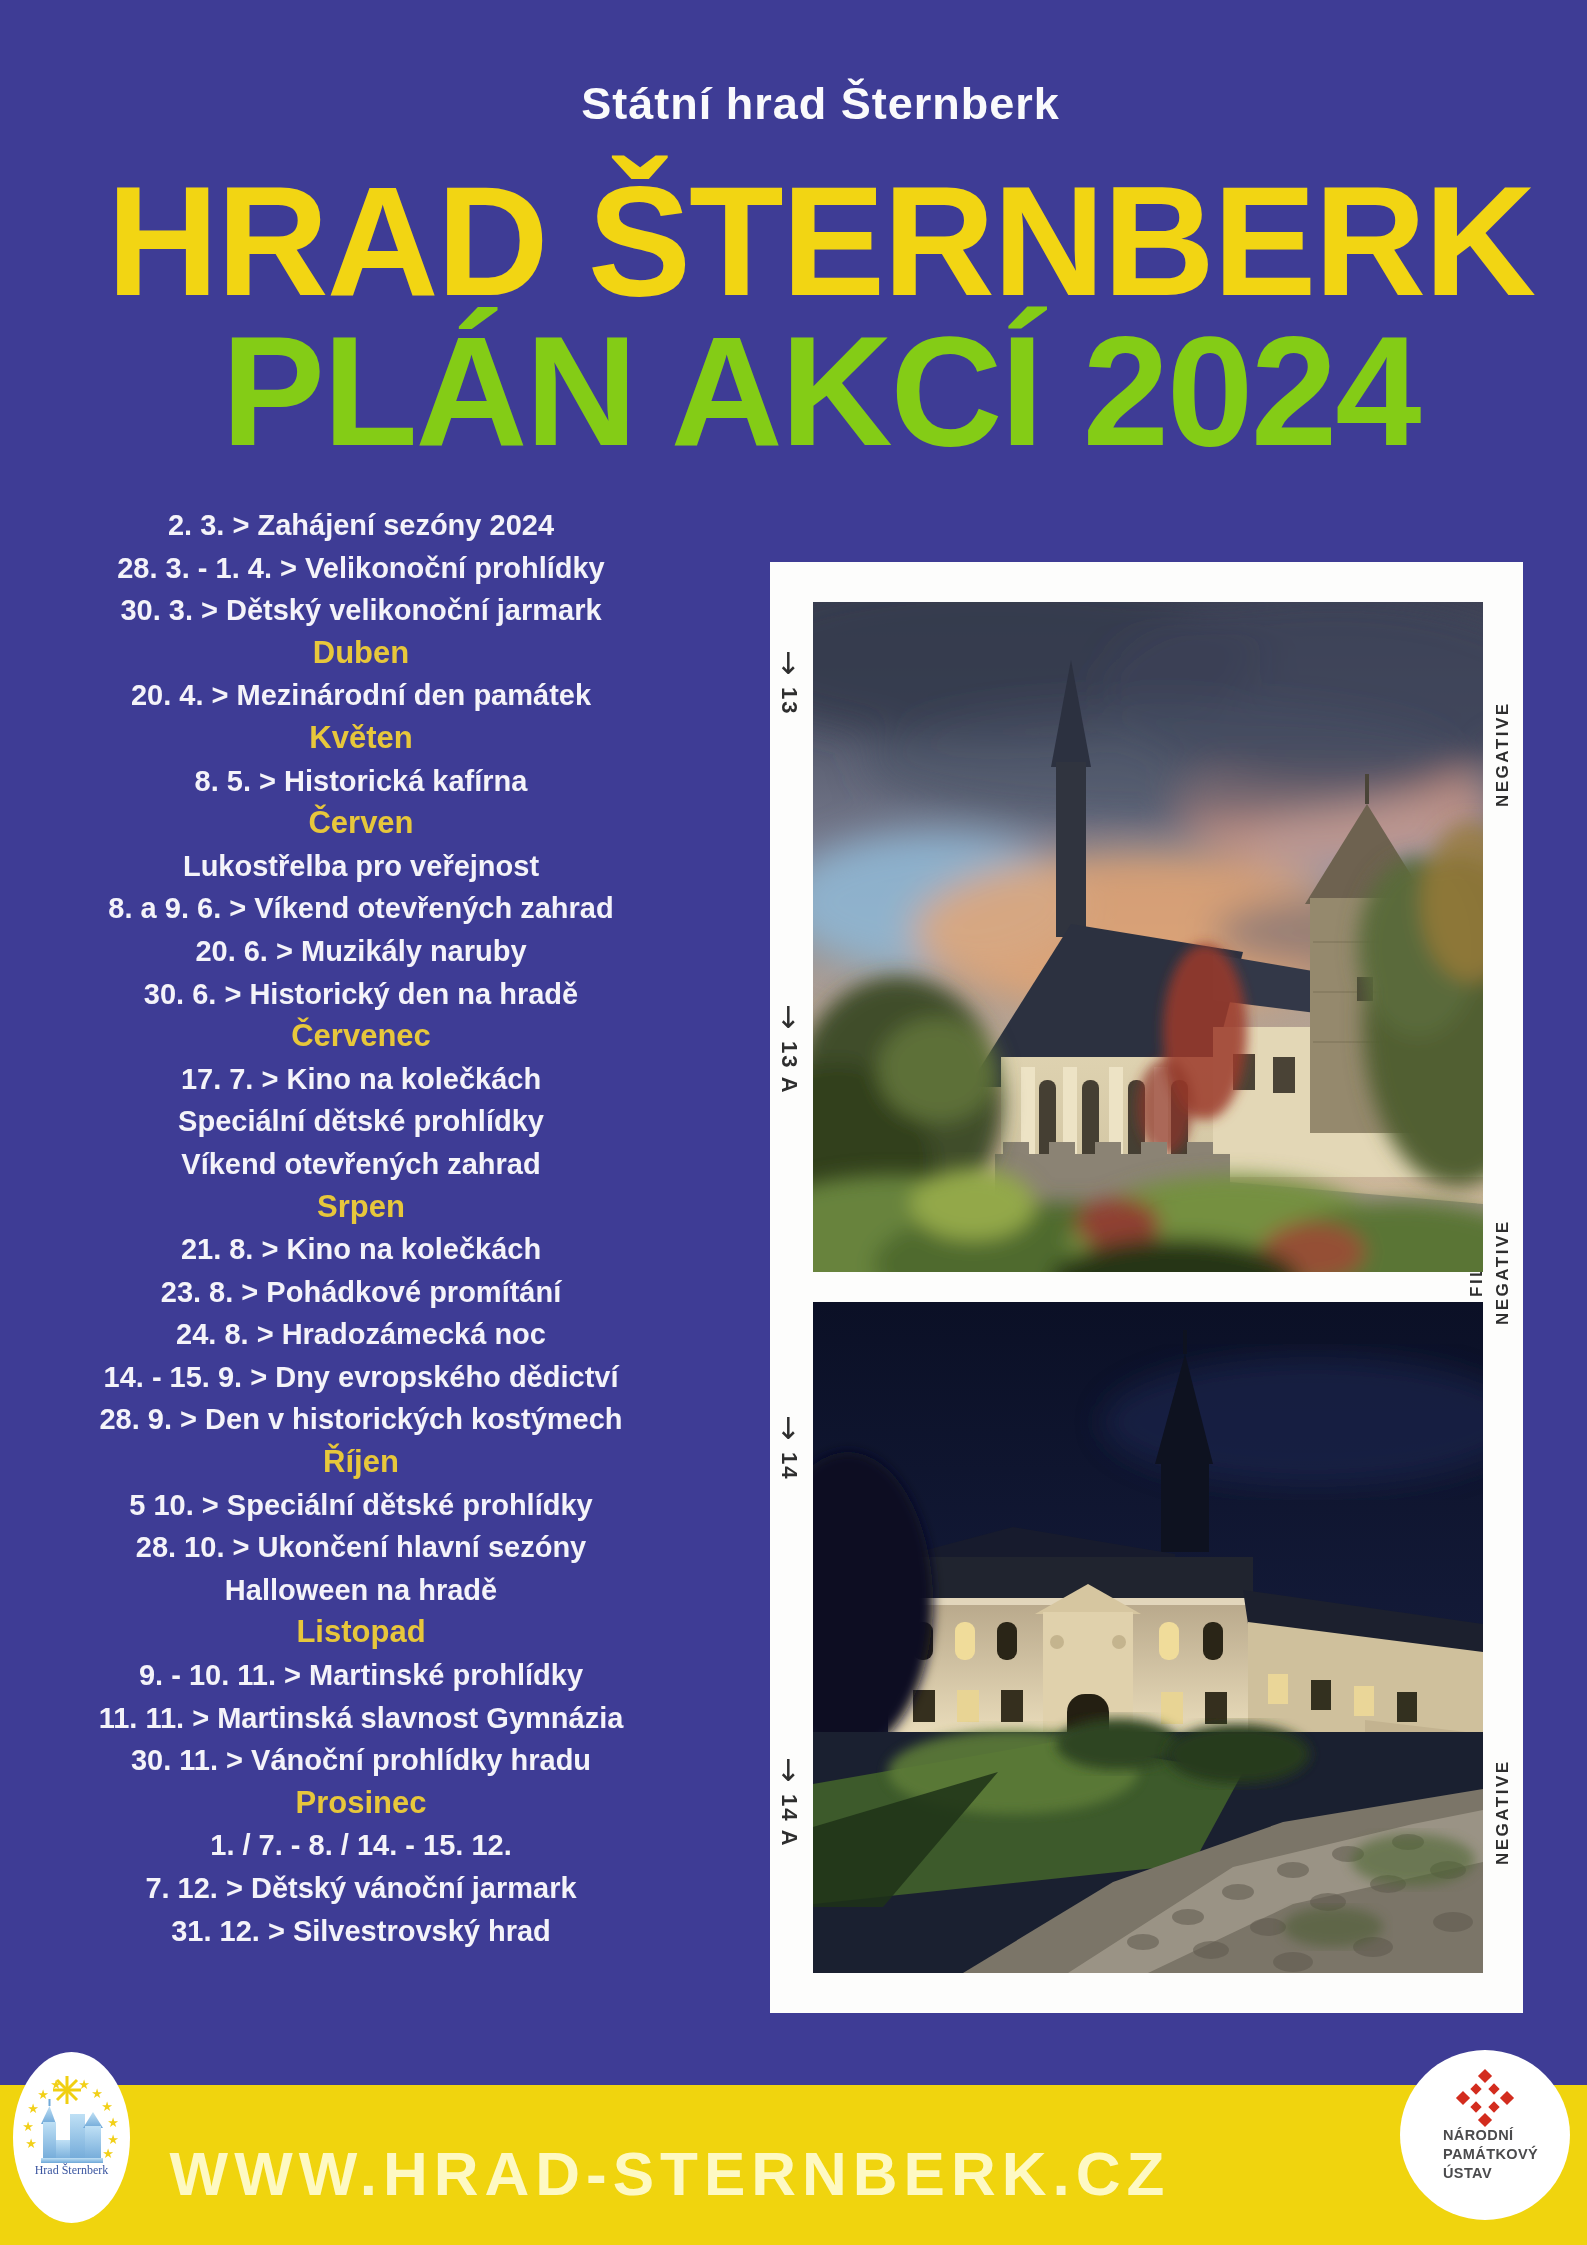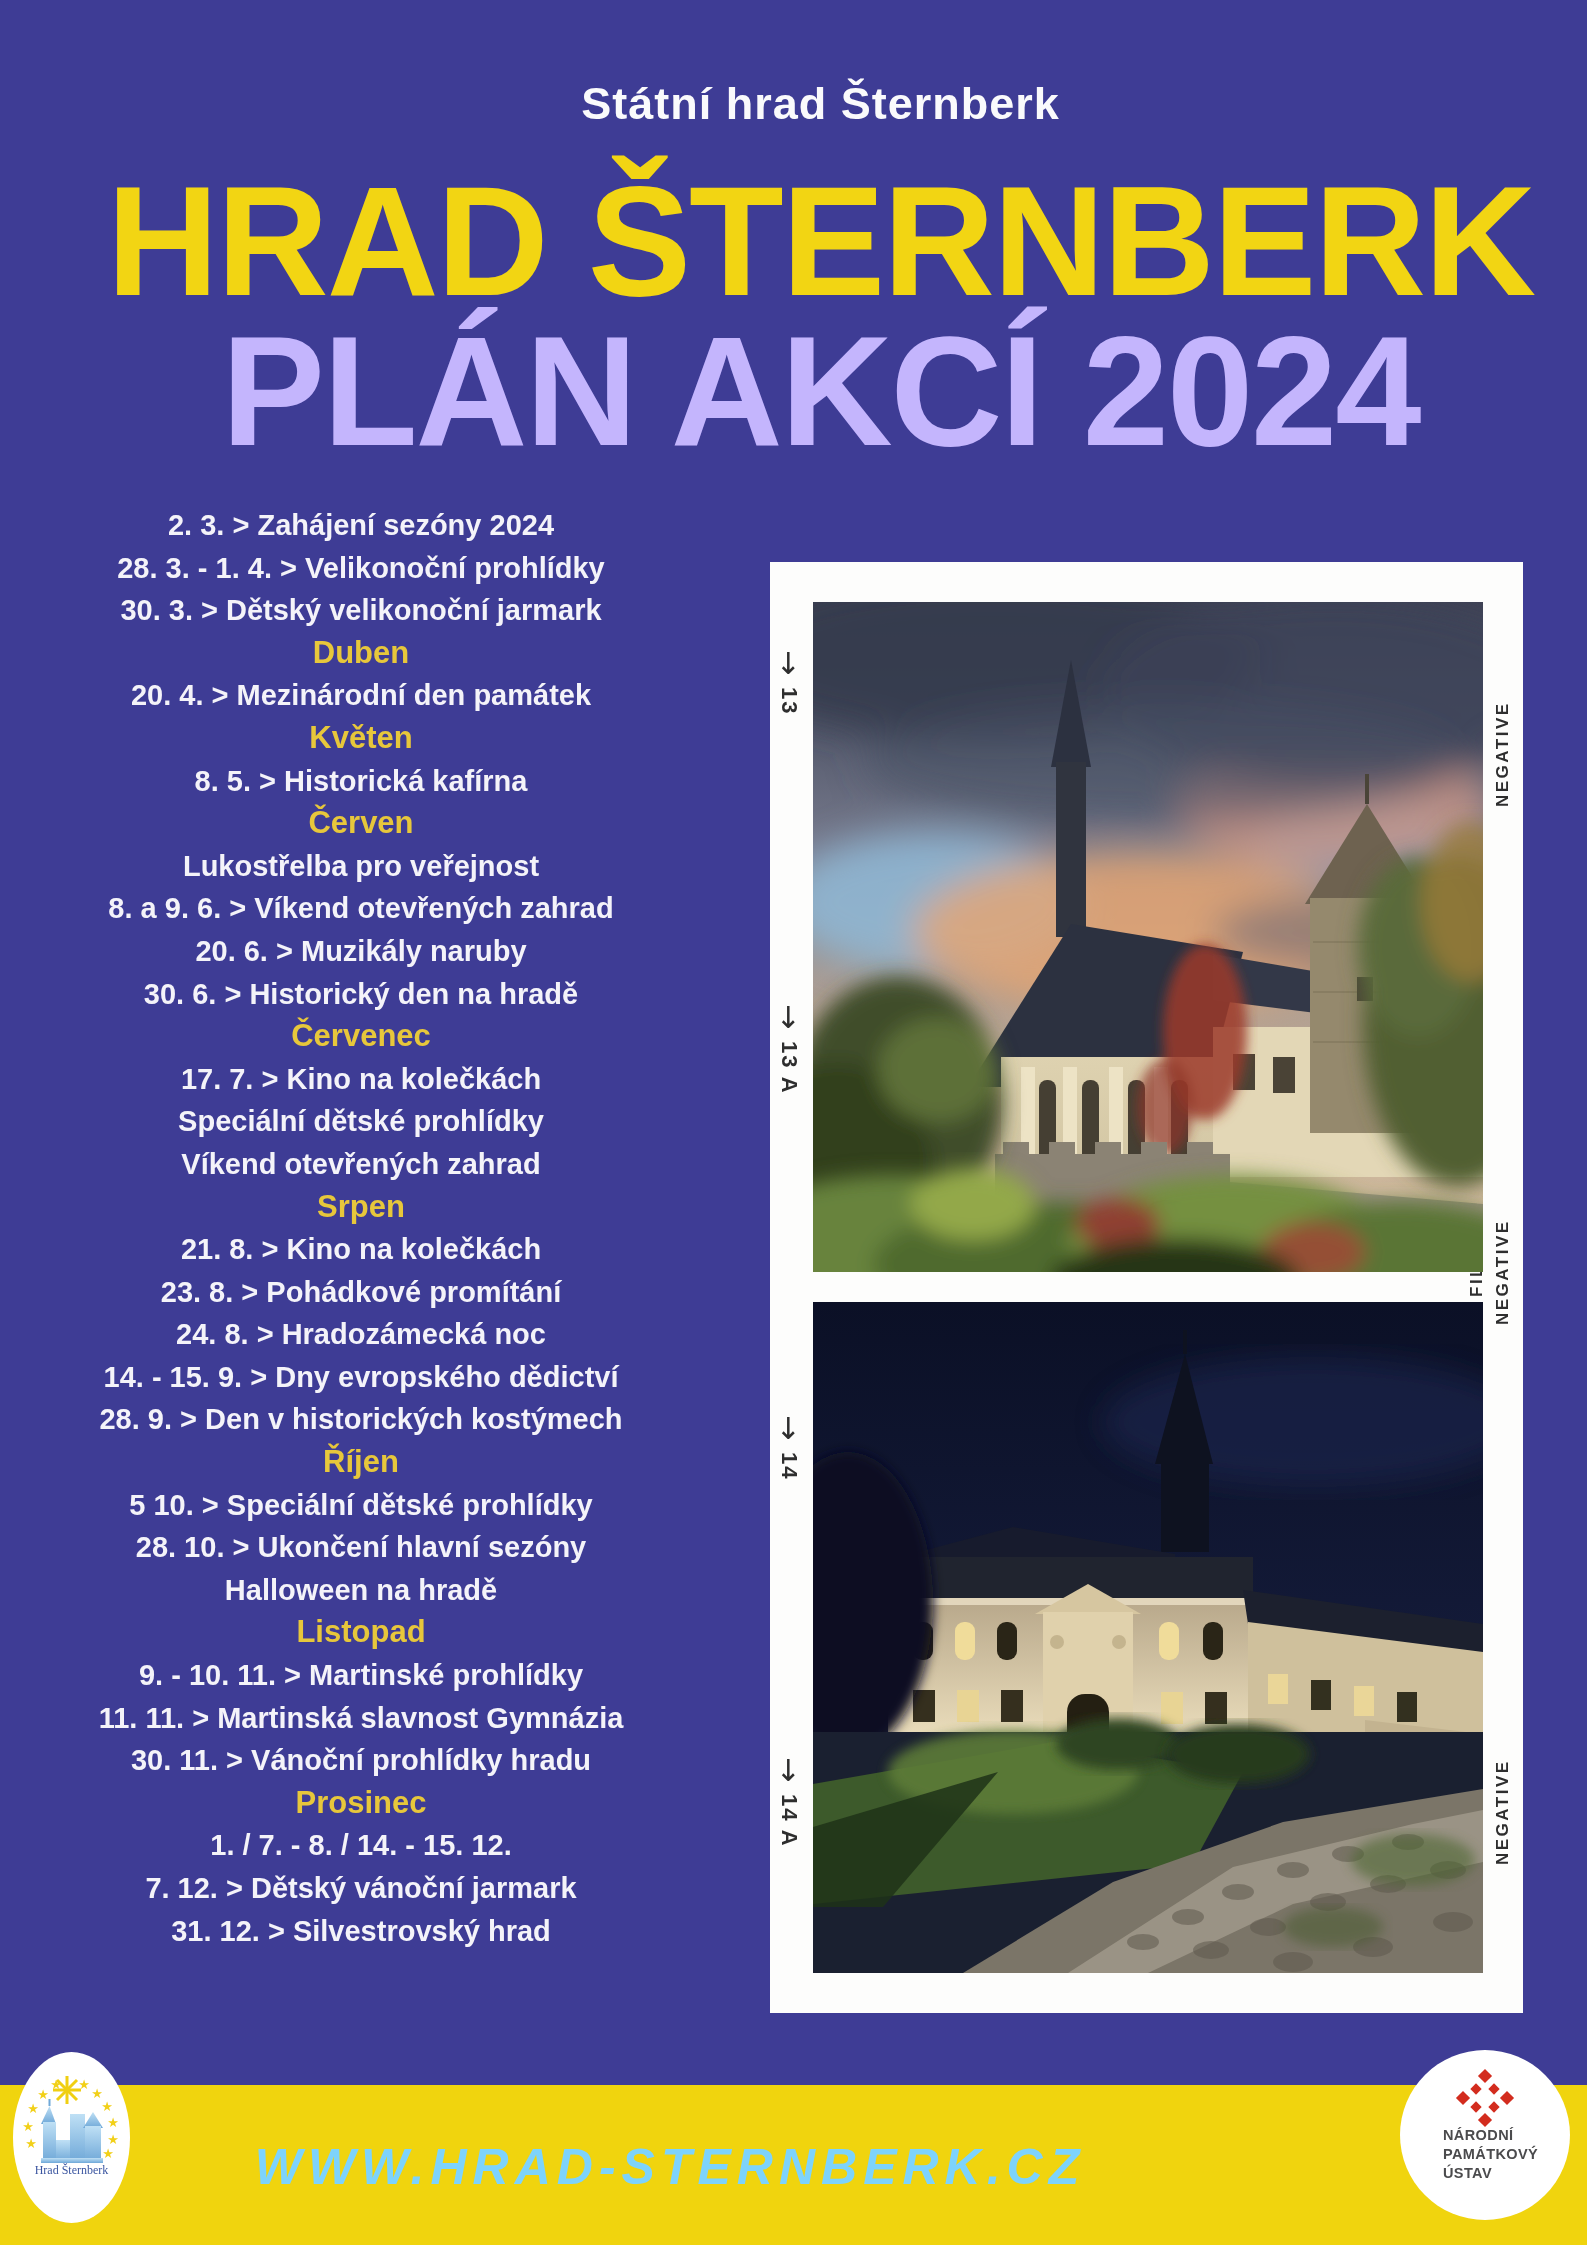--- a/index.html
+++ b/index.html
@@ -7,21 +7,21 @@
        font-family:"Liberation Sans","DejaVu Sans",sans-serif;background:#3E3C95;}
   .poster{position:absolute;inset:0;background:#3E3C95;}
 
   
   .header{position:absolute;left:54px;right:0;top:0;text-align:center;}
   .subtitle{position:absolute;left:0;right:0;top:78px;font-size:45px;font-weight:700;
             color:#FAFAFC;letter-spacing:1px;}
   .title1{position:absolute;left:0;right:0;top:162px;font-size:155px;line-height:160px;
           font-weight:700;color:#F2D513;letter-spacing:-2px;}
   .title2{position:absolute;left:0;right:0;top:312px;font-size:155px;line-height:160px;
-          font-weight:700;color:#c4b5fd;letter-spacing:-2px;}
+          font-weight:700;color:#84cc16;letter-spacing:-2px;}
 
   
   .schedule{position:absolute;left:55px;top:504px;width:612px;text-align:center;}
   .sched-line{line-height:42.6px;white-space:nowrap;}
   .sched-line.month{color:#E7C73B;font-size:31px;font-weight:700;}
   .sched-line.event{color:#F4F3F9;font-size:29px;font-weight:600;}
 
   
   .filmstrip{position:absolute;left:770px;top:562px;width:753px;height:1451px;background:#FDFDFC;}
   .photo{position:absolute;left:43px;width:670px;overflow:hidden;background:#222;}
@@ -39,22 +39,22 @@
   .m14a{top:1195px;}
 
   .neg{position:absolute;left:694px;width:26px;writing-mode:vertical-rl;transform:rotate(180deg);
        font-size:17px;font-weight:700;letter-spacing:2.5px;color:#2E2E2E;text-align:center;line-height:26px;}
   .neg1{top:118px;height:148px;}
   .neg2{top:636px;height:148px;}
   .neg3{top:1176px;height:148px;}
 
   
   .band{position:absolute;left:0;top:2085px;width:1587px;height:160px;background:#F0D40E;}
-  .url{position:absolute;left:0;top:2138px;width:1340px;text-align:center;font-size:50px;
-       font-weight:700;letter-spacing:6px;color:#7dd3fc;font-style:italic;}
+  .url{position:absolute;left:0;top:2138px;width:1340px;text-align:center;font-size:62px;
+       font-weight:700;letter-spacing:6px;color:#fef9c3;}
 
   .logo-left{position:absolute;left:13px;top:2052px;width:117px;height:171px;background:#fff;
              border-radius:50%;overflow:hidden;}
   .logo-left svg{display:block;width:100%;height:100%;}
   .logo-left .name{position:absolute;left:0;right:0;top:111px;text-align:center;
                    font-family:"Liberation Serif","DejaVu Serif",serif;
                    font-size:12px;color:#3A55A0;}
 
   .logo-right{position:absolute;left:1400px;top:2050px;width:170px;height:170px;background:#fff;
               border-radius:50%;}

